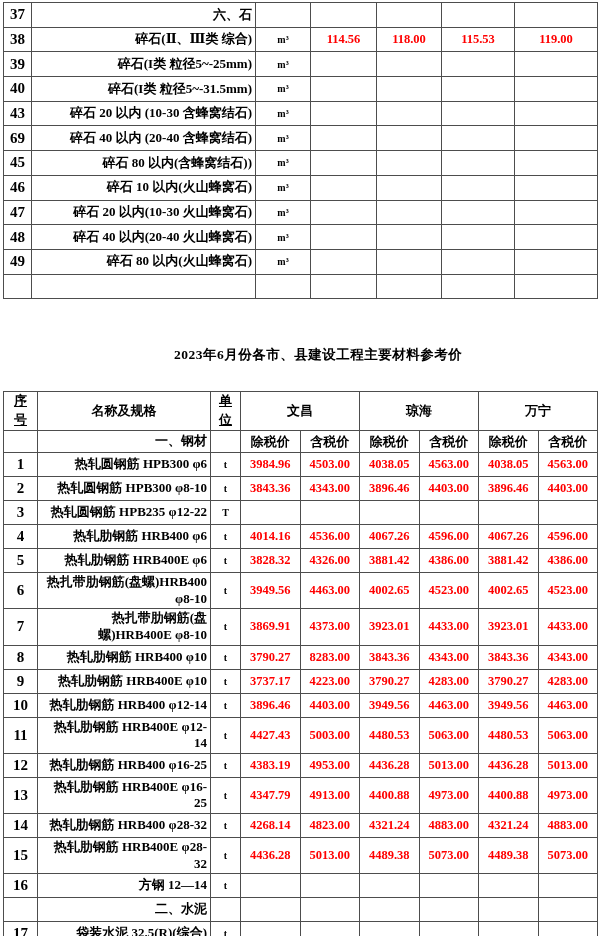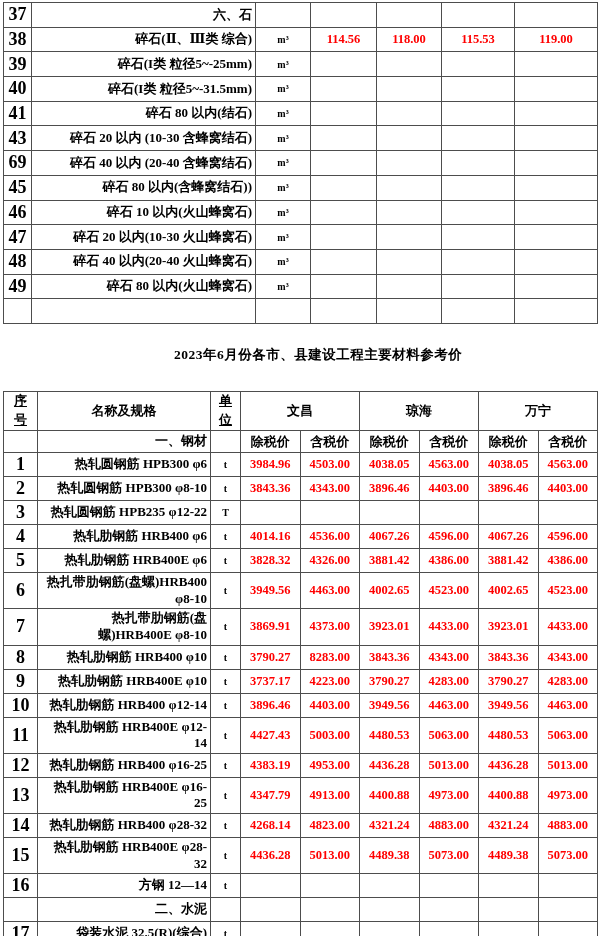--- a/index.html
+++ b/index.html
@@ -17,21 +17,21 @@
 
   
   .title { position:absolute; left:18px; top:346px; width:100%; text-align:center; font-size:13.5px; letter-spacing:.5px; }
 
   
   .t2 { position:absolute; left:3px; top:391px; width:594px; }
   .t2 thead tr.hr1 td { height:38px; }
   .t2 thead tr.hr2 td { height:19px; }
   .t2 tbody td { height:21px; }
 
-  .c-no   { text-align:center; font-size:18px; }
+  .c-no   { text-align:center; font-size:15px; }
   .c-name { text-align:right; padding:1px 3px 1px 6px; font-size:13px; line-height:1.28; }
   .c-unit { text-align:center; font-size:10px; }
   .c-price{ text-align:center; font-size:12.5px; color:#ff0000; }
   .h      { text-align:center; font-size:13px; }
   .vstack { display:inline-block; width:1.05em; word-break:break-all; line-height:1.45; text-align:center;text-decoration:underline; }
 </style>
 </head>
 <body>
 
 <div class="page">
@@ -70,29 +70,20 @@
           <td class="c-name">碎石(I类 粒径5~-25mm)</td>
           <td class="c-unit">m³</td>
           <td class="c-price"></td>
           <td class="c-price"></td>
           <td class="c-price"></td>
           <td class="c-price"></td>
         </tr>
         <tr>
           <td class="c-no">40</td>
           <td class="c-name">碎石(I类 粒径5~-31.5mm)</td>
-          <td class="c-unit">m³</td>
-          <td class="c-price"></td>
-          <td class="c-price"></td>
-          <td class="c-price"></td>
-          <td class="c-price"></td>
-        </tr>
-        <tr>
-          <td class="c-no">41</td>
-          <td class="c-name">碎石 80 以内(结石)</td>
           <td class="c-unit">m³</td>
           <td class="c-price"></td>
           <td class="c-price"></td>
           <td class="c-price"></td>
           <td class="c-price"></td>
         </tr>
         <tr>
           <td class="c-no">43</td>
           <td class="c-name">碎石 20 以内 (10-30 含蜂窝结石)</td>
           <td class="c-unit">m³</td>

